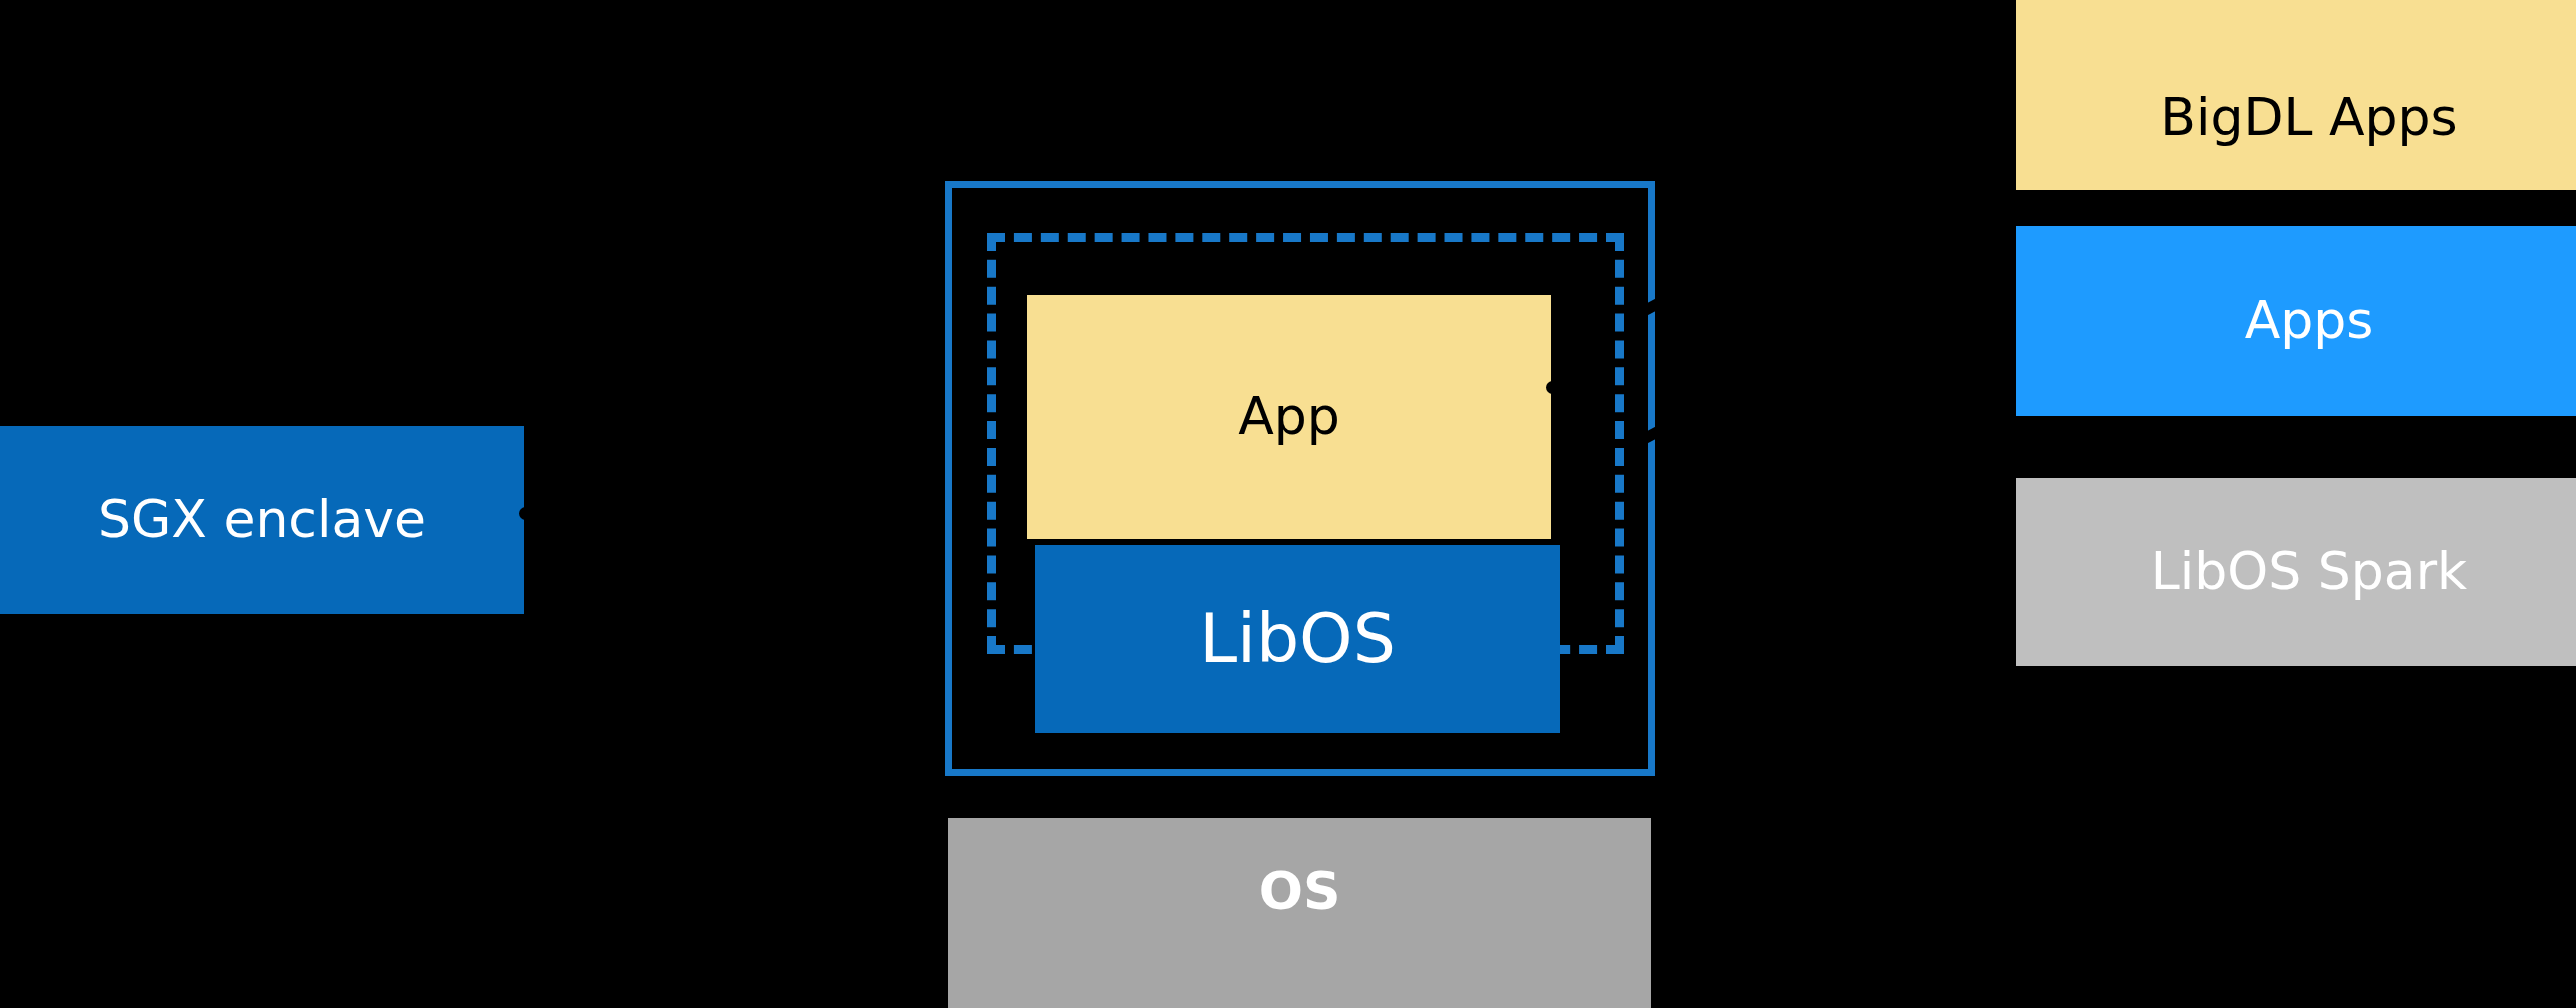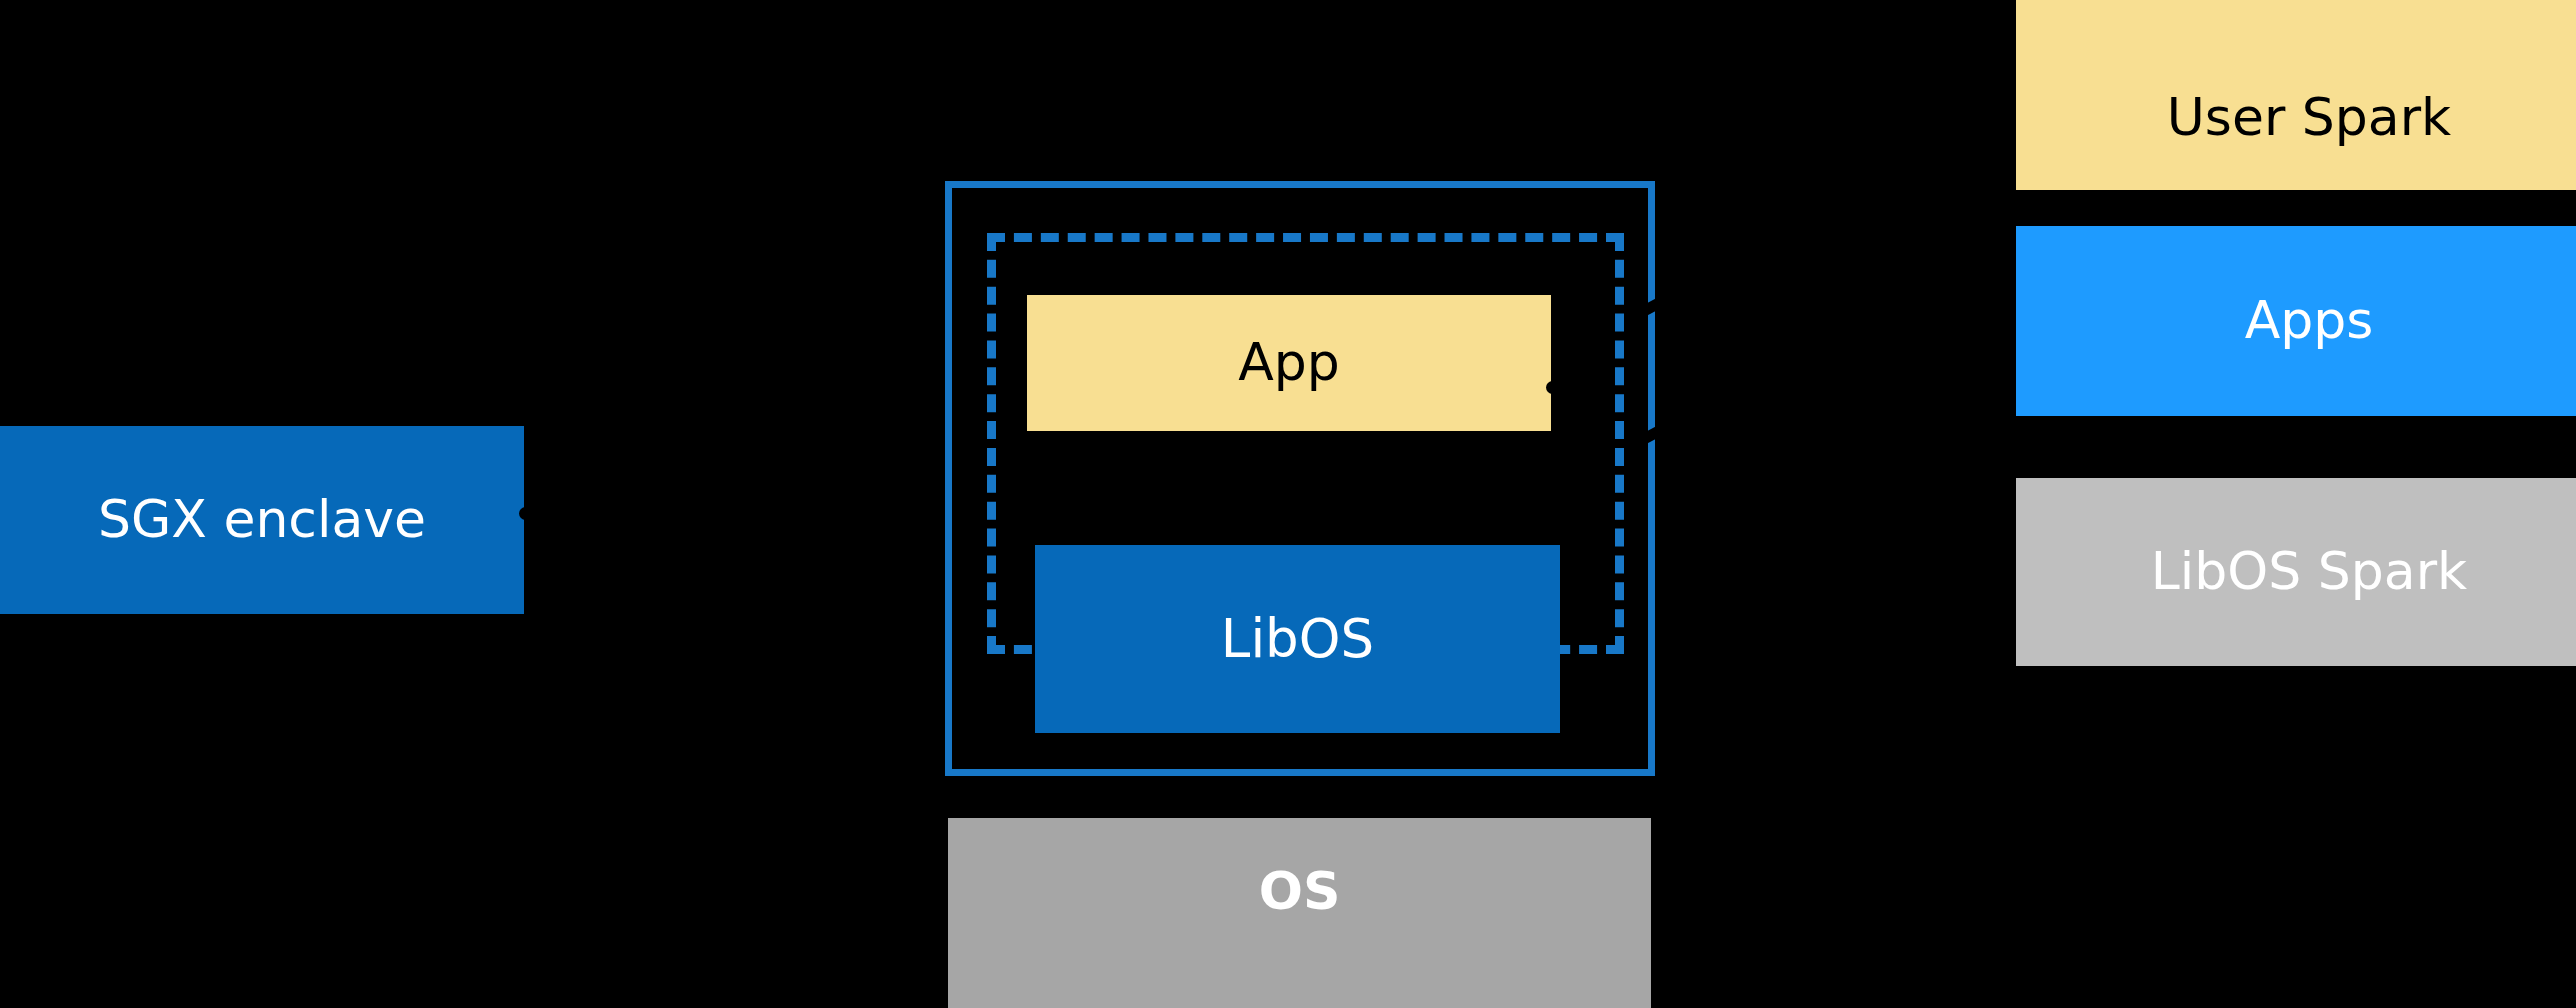--- a/index.html
+++ b/index.html
@@ -86,21 +86,21 @@
     box-sizing: border-box;
     border: 9.2px dashed #1878C8;
     background: transparent;
   }
 
   
   #app-box {
     left: 1027px;
     top: 295px;
     width: 524px;
-    height: 136px;
+    height: 244px;
     background: #F8DF92;
     color: #000000;
     font-size: 52px;
     font-weight: 400;
   }
 
   
   #app-leader-dot {
     position: absolute;
     left: 1546px;
@@ -112,21 +112,21 @@
   }
 
   
   #libos-box {
     left: 1035px;
     top: 545px;
     width: 525px;
     height: 188px;
     background: #0669B9;
     color: #FFFFFF;
-    font-size: 53px;
+    font-size: 68px;
     font-weight: 400;
   }
 
   
   #os-box {
     left: 948px;
     top: 818px;
     width: 703px;
     height: 209px;
     background: #A6A6A6;
@@ -188,21 +188,21 @@
 
   <div class="box" id="libos-box">
     <span>LibOS</span>
   </div>
 
   <div class="box" id="os-box">
     <span>OS</span>
   </div>
 
   <div class="box stack-box" id="user-apps-box">
-    <span>User Spark</span>
+    <span>BigDL Apps</span>
   </div>
 
   <div class="box stack-box" id="bigdl-box">
     <span>Apps</span>
   </div>
 
   <div class="box stack-box" id="apache-spark-box">
     <span>LibOS Spark</span>
   </div>
 

